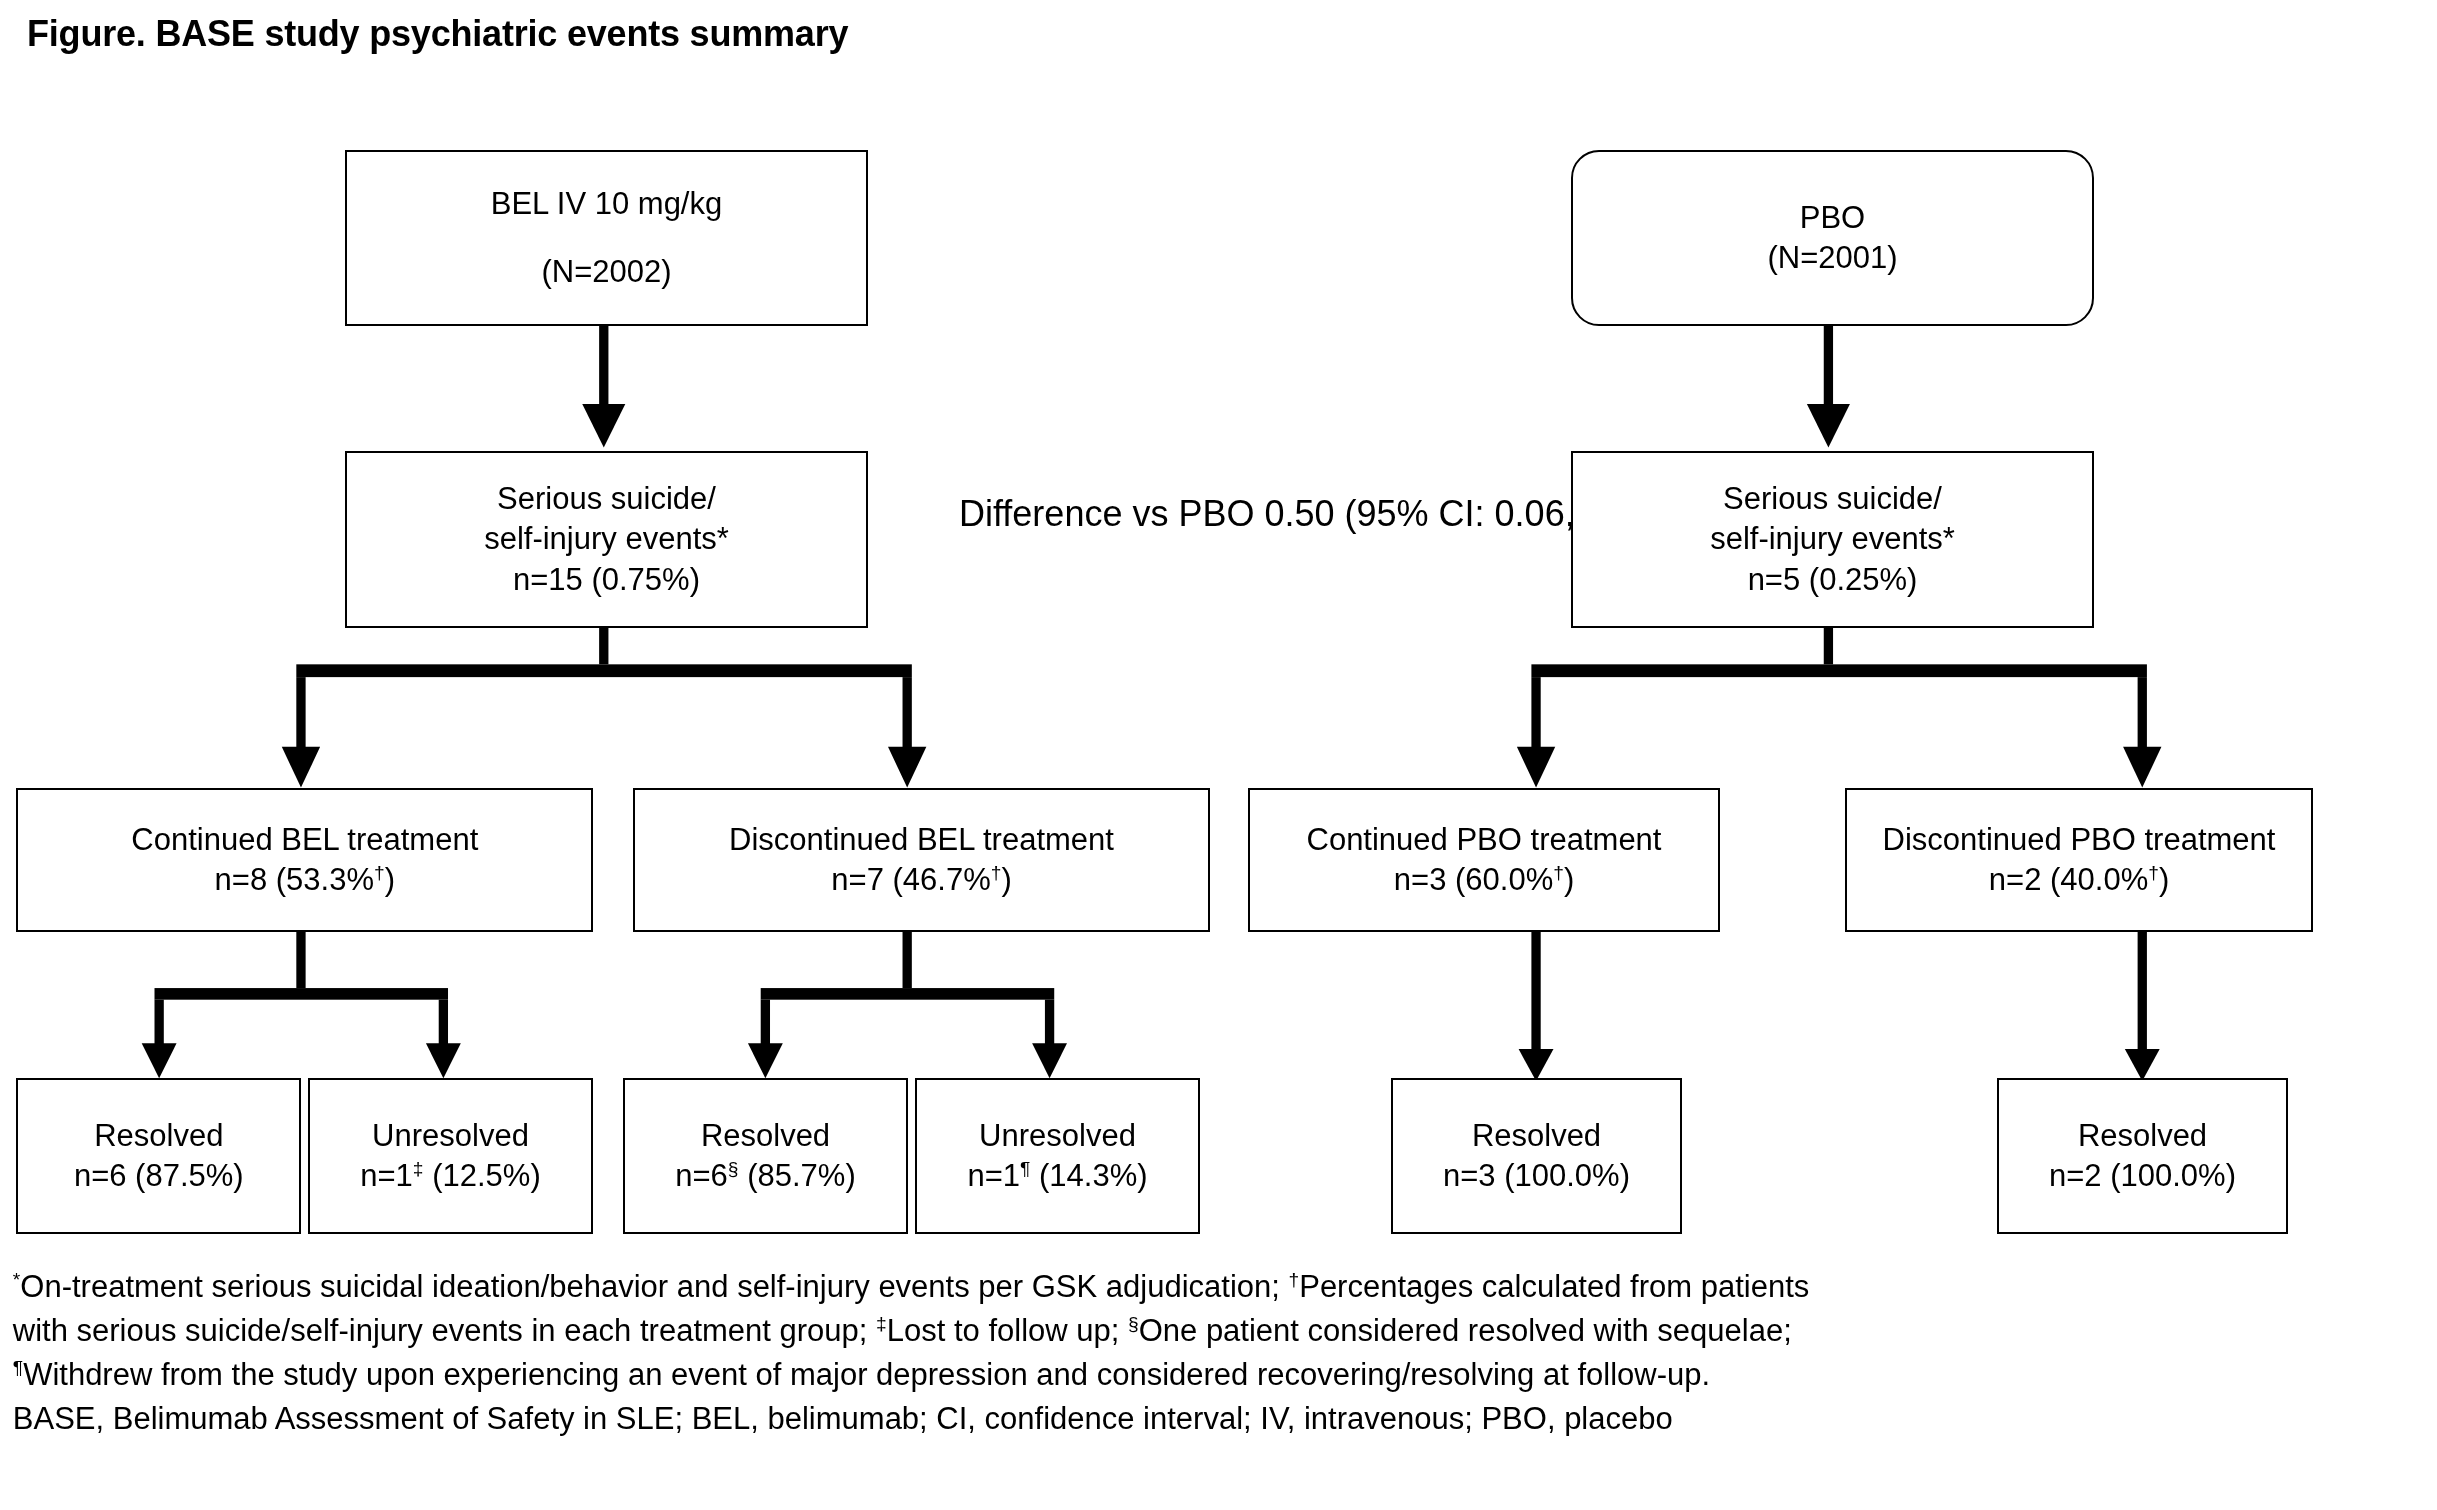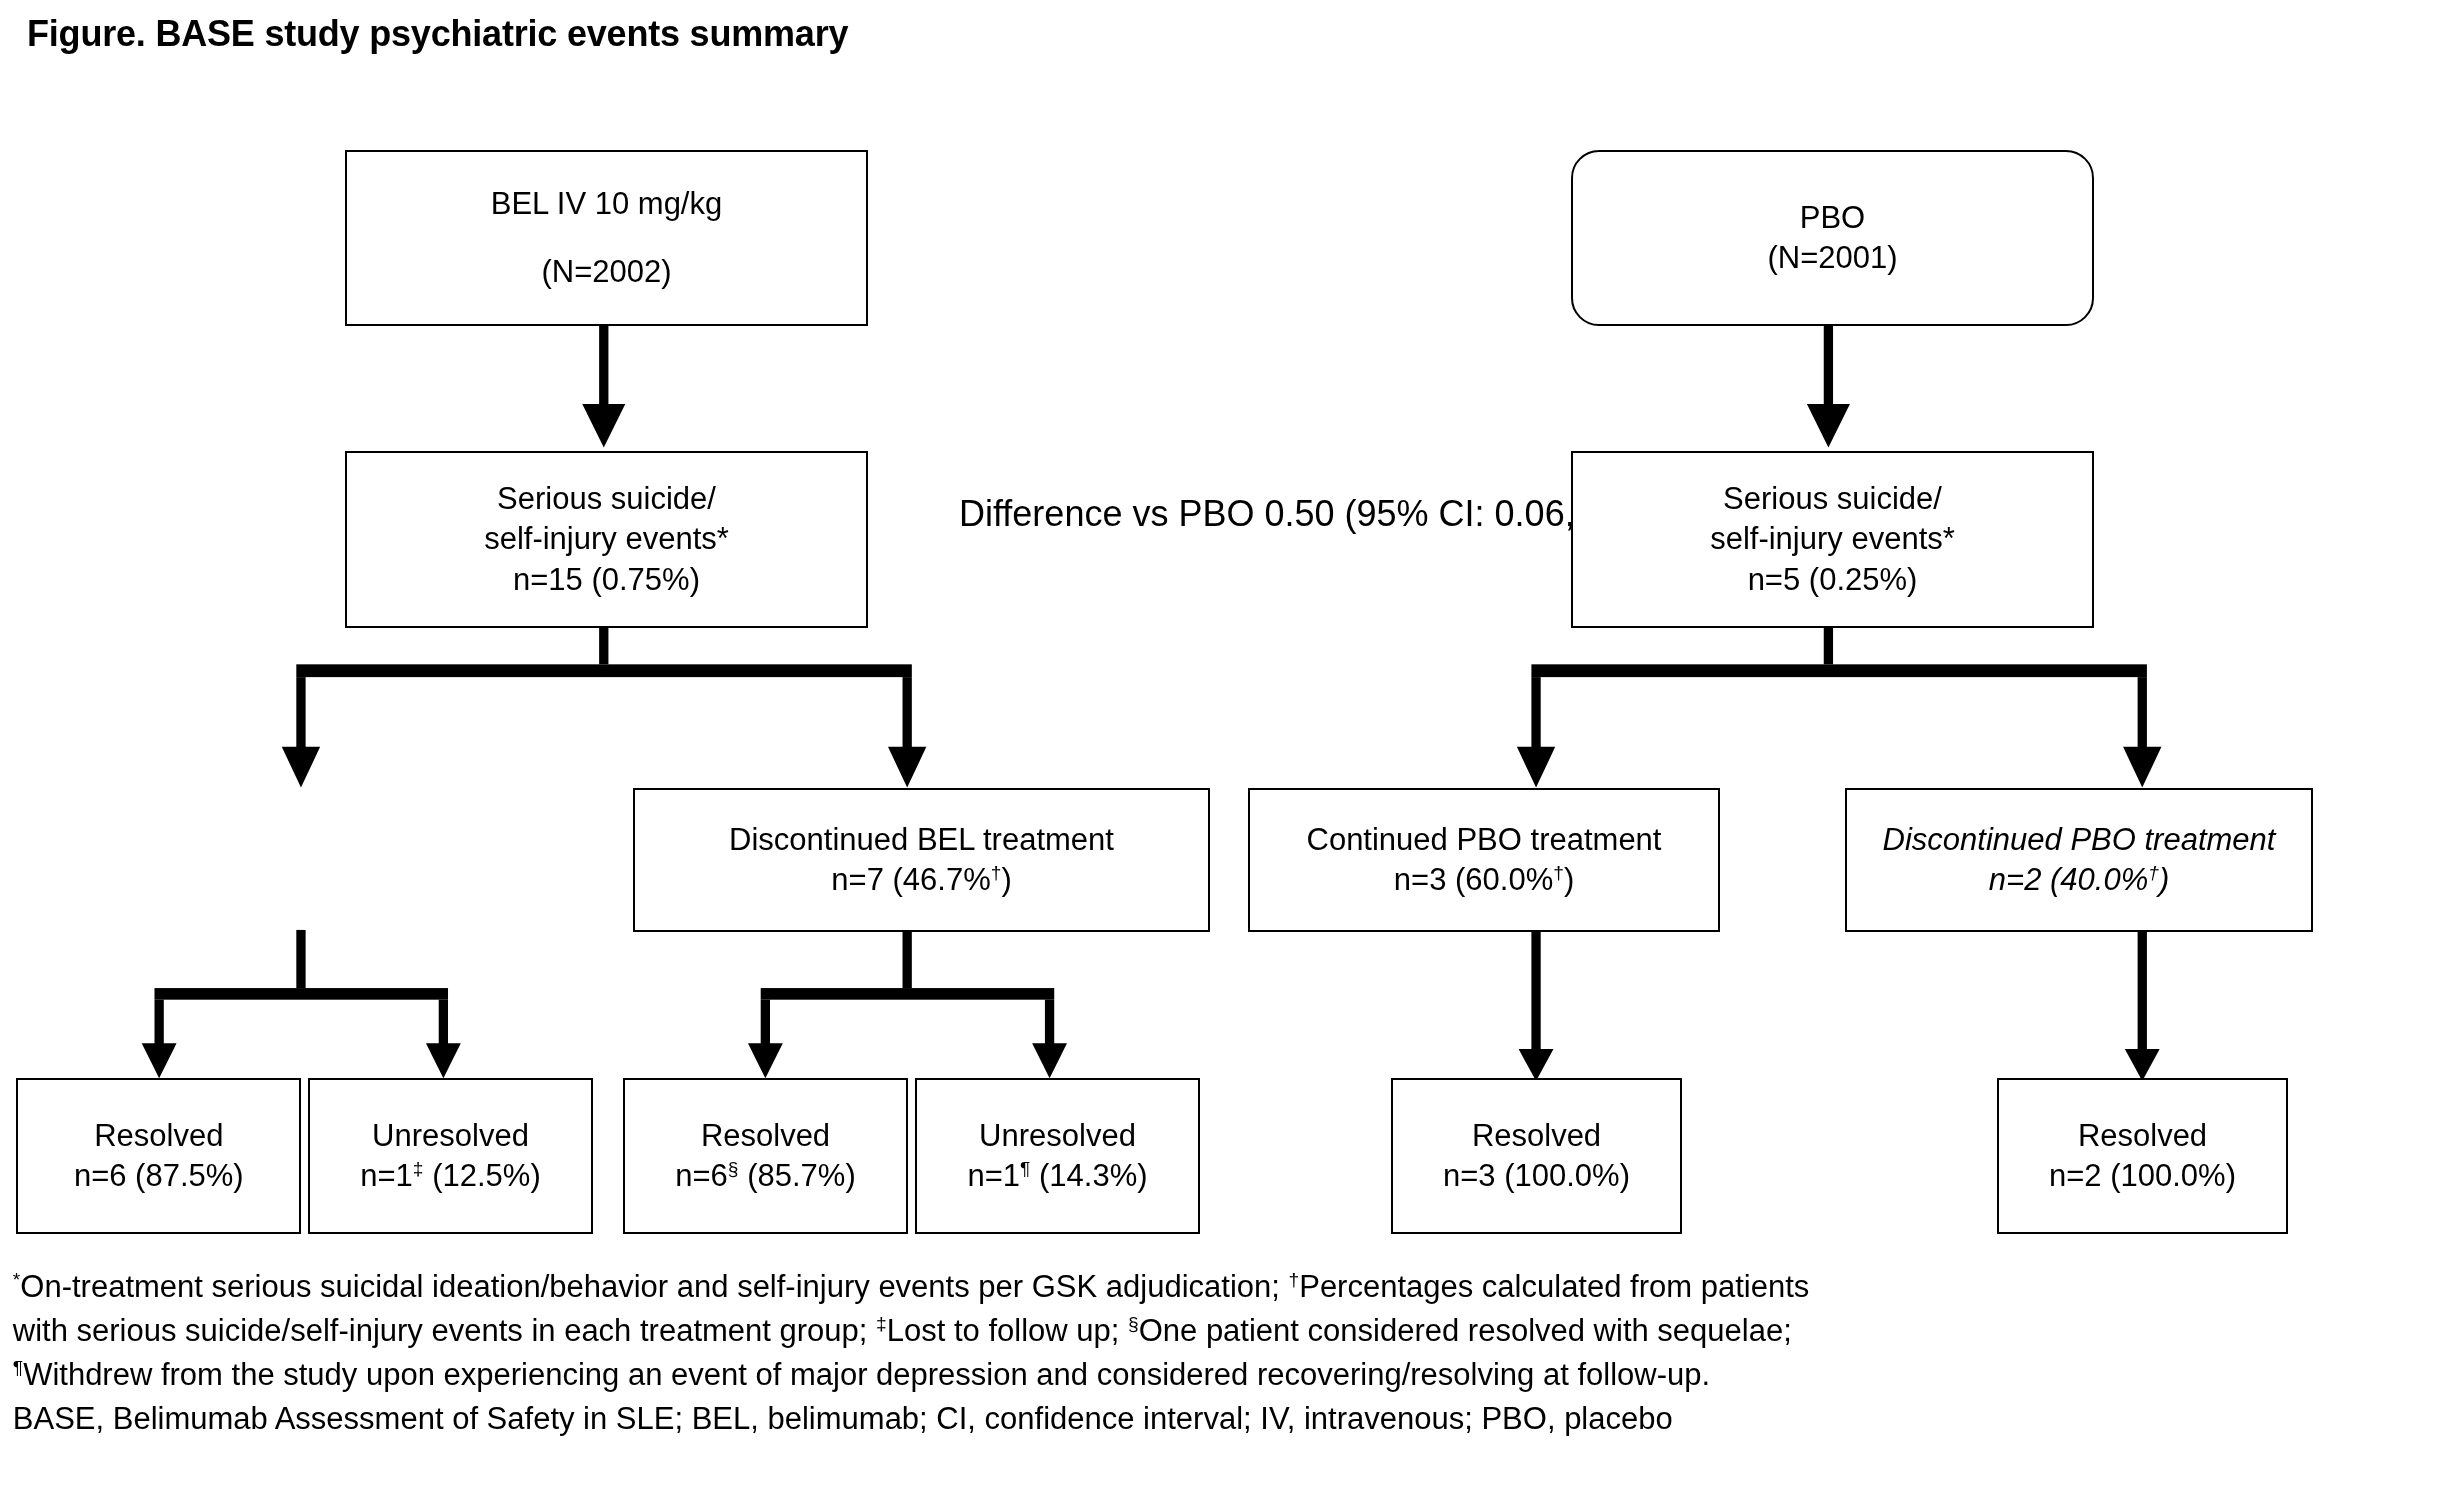--- a/index.html
+++ b/index.html
@@ -149,32 +149,36 @@
     <span class="ln">self-injury events*</span>
     <span class="ln">n=15 (0.75%)</span>
   </div>
 
   <div class="node" style="left:1571px; top:451px; width:523px; height:177px;">
     <span class="ln">Serious suicide/</span>
     <span class="ln">self-injury events*</span>
     <span class="ln">n=5 (0.25%)</span>
   </div>
 
+  <div class="node" style="left:16.3px; top:788px; width:577px; height:144px;">
+    <span class="ln">Continued BEL treatment</span>
+    <span class="ln"><span>n=8 (53.3%</span><sup>†</sup><span>)</span></span>
+  </div>
 
   <div class="node" style="left:623px; top:788px; width:577px; height:144px;margin-left:10px;">
     <span class="ln">Discontinued BEL treatment</span>
     <span class="ln"><span>n=7 (46.7%</span><sup>†</sup><span>)</span></span>
   </div>
 
   <div class="node" style="left:1248px; top:788px; width:472px; height:144px;">
     <span class="ln">Continued PBO treatment</span>
     <span class="ln"><span>n=3 (60.0%</span><sup>†</sup><span>)</span></span>
   </div>
 
-  <div class="node" style="left:1845px; top:788px; width:468px; height:144px;font-style:italic;">
+  <div class="node" style="left:1845px; top:788px; width:468px; height:144px;">
     <span class="ln">Discontinued PBO treatment</span>
     <span class="ln"><span>n=2 (40.0%</span><sup>†</sup><span>)</span></span>
   </div>
 
   <div class="node" style="left:16.3px; top:1078px; width:285px; height:156px;">
     <span class="ln">Resolved</span>
     <span class="ln"><span>n=6 (87.5%)</span><sup></sup><span></span></span>
   </div>
 
   <div class="node" style="left:308px; top:1078px; width:285px; height:156px;">

